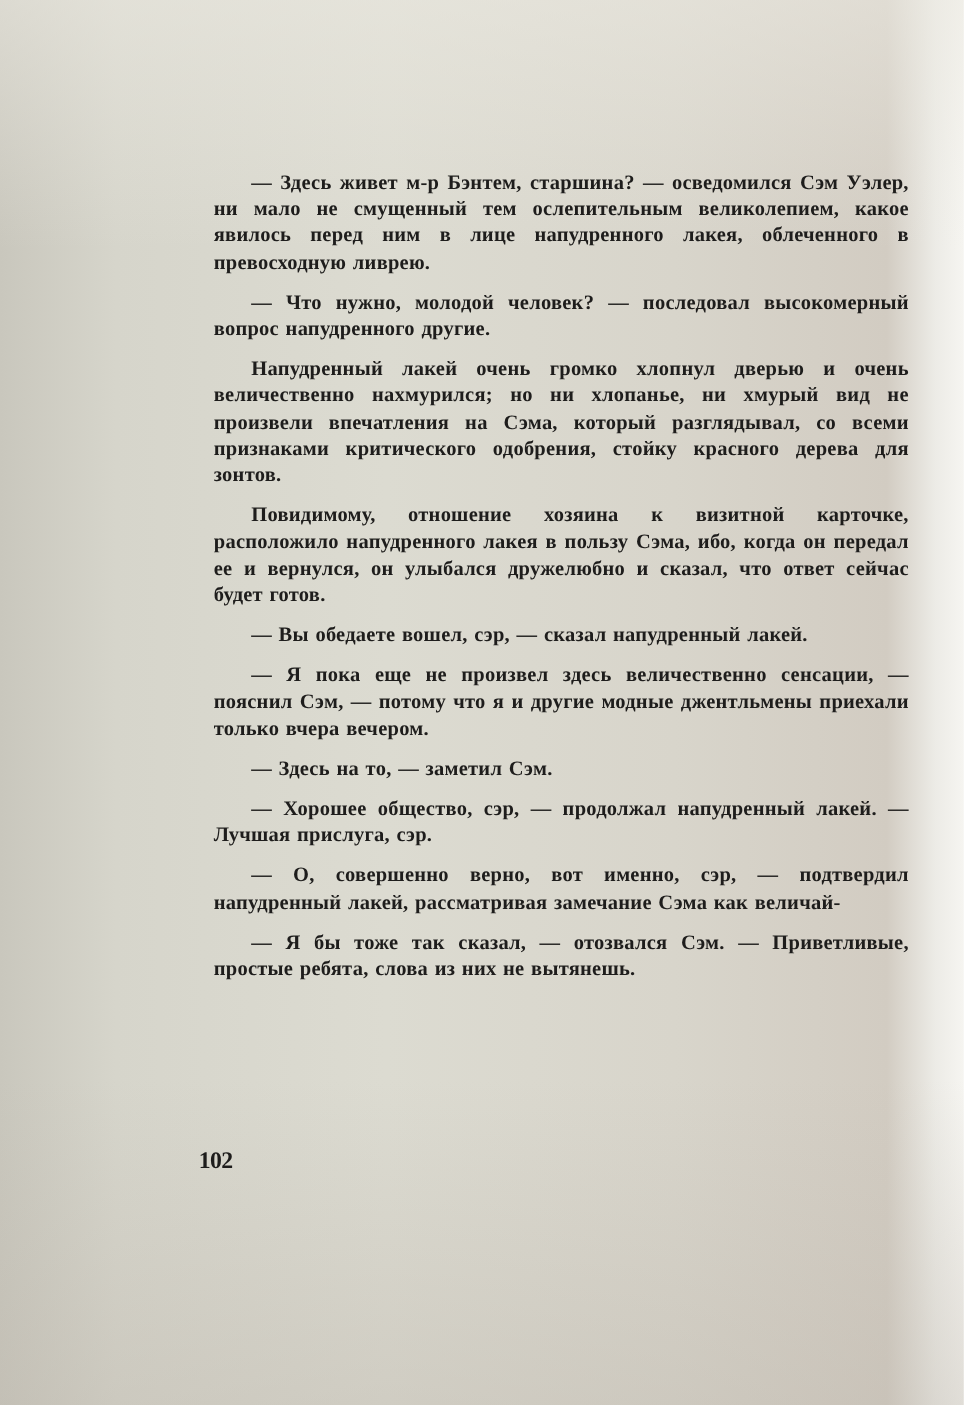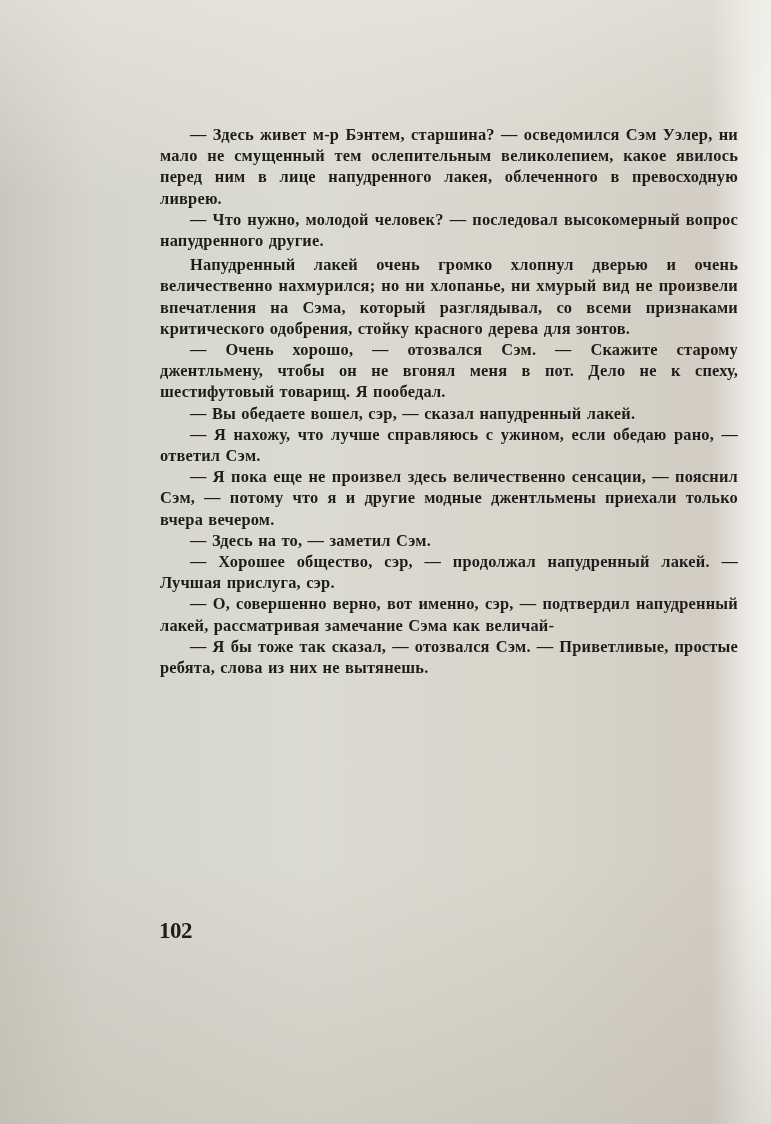--- a/index.html
+++ b/index.html
@@ -20,44 +20,43 @@
     pointer-events: none;
   }
   .text-block {
     position: absolute; left: 160px; top: 124px; width: 578px;
     font-size: 16.4px; line-height: 21.2px;
     font-weight: bold;
     letter-spacing: 0.2px;
     word-spacing: 1px;
   }
   .para {
-    margin: 0;
+    margin: 11px;
     text-indent: 30px;
     text-align: justify;
     font-family: Liberation Serif, serif;
   }
   .para.gap { margin-top: 3px; }
   .page-number {
     position: absolute; left: 159px; top: 918px;
-    font-size: 23px; font-weight: bold; letter-spacing: -0.5px;
+    font-size: 19px; font-weight: bold; letter-spacing: -0.5px;
   }
 </style>
 </head>
 <body>
 
 <div class="top-shade"></div>
 <div class="bottom-shade"></div>
 
 <div class="text-block">
   <p class="para">— Здесь живет м-р Бэнтем, старшина? — осведомился Сэм Уэлер, ни мало не смущенный тем ослепительным великолепием, какое явилось перед ним в лице напудренного лакея, облеченного в превосходную ливрею.</p>
   <p class="para">— Что нужно, молодой человек? — последовал высокомерный вопрос напудренного другие.</p>
   <p class="para gap">Напудренный лакей очень громко хлопнул дверью и очень величественно нахмурился; но ни хлопанье, ни хмурый вид не произвели впечатления на Сэма, который разглядывал, со всеми признаками критического одобрения, стойку красного дерева для зонтов.</p>
-  <p class="para">— Очень хорошо, — отозвался Сэм. — Скажите старому джентльмену, чтобы он не вгонял меня в пот. Дело не к спеху, шестифутовый товарищ. Я пообедал.</p>
+  <p class="para gap">Повидимому, отношение хозяина к визитной карточке, расположило напудренного лакея в пользу Сэма, ибо, когда он передал ее и вернулся, он улыбался дружелюбно и сказал, что ответ сейчас будет готов.</p>
   <p class="para">— Вы обедаете вошел, сэр, — сказал напудренный лакей.</p>
-  <p class="para">— Я нахожу, что лучше справляюсь с ужином, если обедаю рано, — ответил Сэм.</p>
   <p class="para">— Я пока еще не произвел здесь величественно сенсации, — пояснил Сэм, — потому что я и другие модные джентльмены приехали только вчера вечером.</p>
   <p class="para">— Здесь на то, — заметил Сэм.</p>
   <p class="para">— Хорошее общество, сэр, — продолжал напудренный лакей. — Лучшая прислуга, сэр.</p>
   <p class="para">— О, совершенно верно, вот именно, сэр, — подтвердил напудренный лакей, рассматривая замечание Сэма как величай-</p>
   <p class="para">— Я бы тоже так сказал, — отозвался Сэм. — Приветливые, простые ребята, слова из них не вытянешь.</p>
 </div>
 
 <div class="page-number">102</div>
 
 </body></html>

